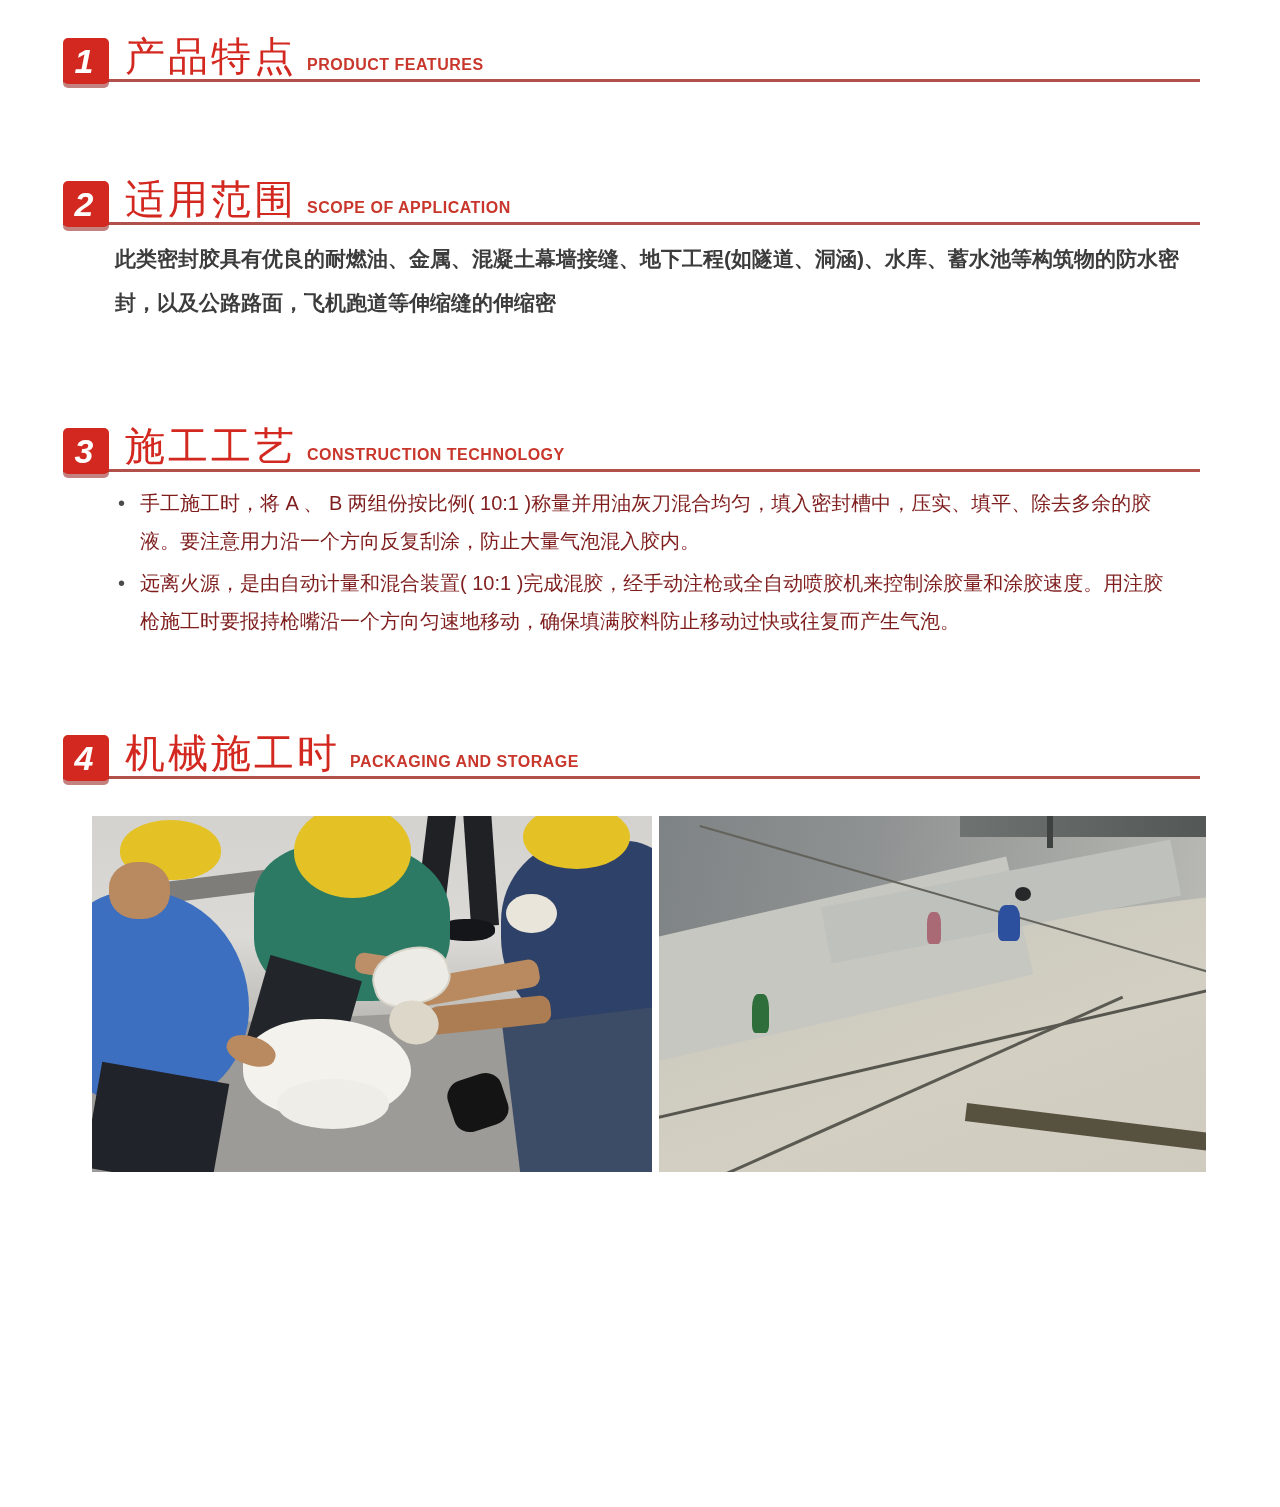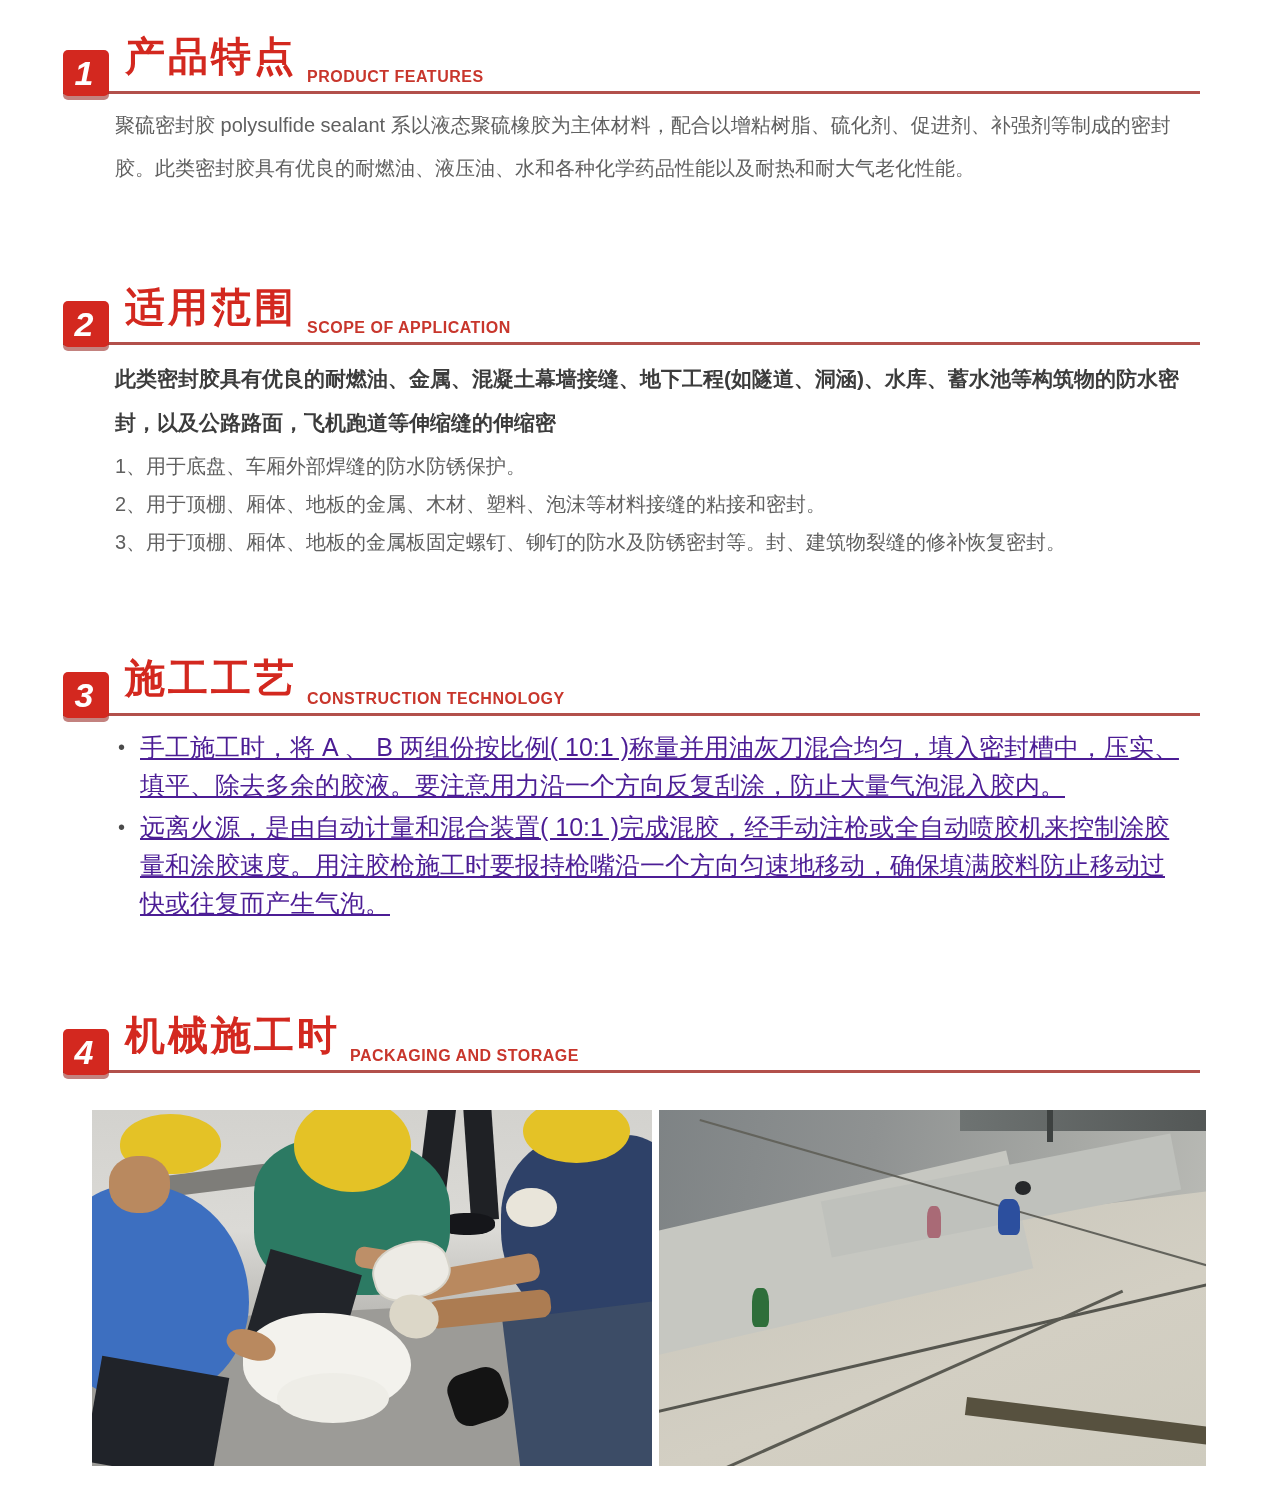--- a/index.html
+++ b/index.html
@@ -25,25 +25,25 @@
     border-radius:5px;
     color:#ffffff;
     font-size:34px; font-weight:bold; font-style:italic;
     display:flex; align-items:center; justify-content:center;
     margin-bottom:-5px;
     box-shadow:0 4px 0 rgba(146,28,22,0.55);
     padding-right:4px;
   }
   .title-zh {
     color:#d3281f;
-    font-size:40px; font-weight:bold;
+    font-size:40px; font-weight:normal;
     letter-spacing:3px;
     line-height:1;
     margin-left:16px;
-    padding-bottom:15px;
+    padding-bottom:3px;
   }
   .title-en {
     color:#c8362c;
     font-size:16px; font-weight:bold;
     margin-left:10px;
     padding-bottom:5px;
     letter-spacing:0.5px;
   }
 
   
@@ -59,23 +59,22 @@
   .num-list { margin-left:52px; margin-top:6px; }
   .num-item {
     font-size:20px; line-height:30px; color:#606060;
     margin-bottom:8px;
   }
   .bullets { margin-left:55px; margin-top:12px; }
   .bullet-item {
     position:relative;
     width:1065px;
     padding-left:22px;
-    font-size:25px; line-height:38px; color:#4c1d95;
+    font-size:20px; line-height:38px; color:#7f1d1d;
     margin-bottom:4px;
-    text-decoration:underline;
   }
   .bullet-item::before {
     content:"\2022";
     position:absolute; left:0; top:0;
     color:#4a4a4a; font-size:20px;
   }
 
   .mt-s2 { margin-top:97px; }
   .mt-s3 { margin-top:101px; }
   .mt-s4 { margin-top:93px; }
@@ -145,35 +144,29 @@
 <body>
 
 <div class="page">
 
   <div class="sec">
     <div class="sec-header">
       <div class="badge">1</div>
       <div class="title-zh">产品特点</div>
       <div class="title-en">PRODUCT FEATURES</div>
     </div>
-    <div class="para">聚硫密封胶 polysulfide sealant 系以液态聚硫橡胶为主体材料，配合以增粘树脂、硫化剂、促进剂、补强剂等制成的密封胶。此类密封胶具有优良的耐燃油、液压油、水和各种化学药品性能以及耐热和耐大气老化性能。</div>
   </div>
 
   <div class="sec mt-s2">
     <div class="sec-header">
       <div class="badge">2</div>
       <div class="title-zh">适用范围</div>
       <div class="title-en">SCOPE OF APPLICATION</div>
     </div>
     <div class="lead">此类密封胶具有优良的耐燃油、金属、混凝土幕墙接缝、地下工程(如隧道、洞涵)、水库、蓄水池等构筑物的防水密封，以及公路路面，飞机跑道等伸缩缝的伸缩密</div>
-    <div class="num-list">
-      <div class="num-item">1、用于底盘、车厢外部焊缝的防水防锈保护。</div>
-      <div class="num-item">2、用于顶棚、厢体、地板的金属、木材、塑料、泡沫等材料接缝的粘接和密封。</div>
-      <div class="num-item">3、用于顶棚、厢体、地板的金属板固定螺钉、铆钉的防水及防锈密封等。封、建筑物裂缝的修补恢复密封。</div>
-    </div>
   </div>
 
   <div class="sec mt-s3">
     <div class="sec-header">
       <div class="badge">3</div>
       <div class="title-zh">施工工艺</div>
       <div class="title-en">CONSTRUCTION TECHNOLOGY</div>
     </div>
     <div class="bullets">
       <div class="bullet-item">手工施工时，将 A 、 B 两组份按比例( 10:1 )称量并用油灰刀混合均匀，填入密封槽中，压实、填平、除去多余的胶液。要注意用力沿一个方向反复刮涂，防止大量气泡混入胶内。</div>

